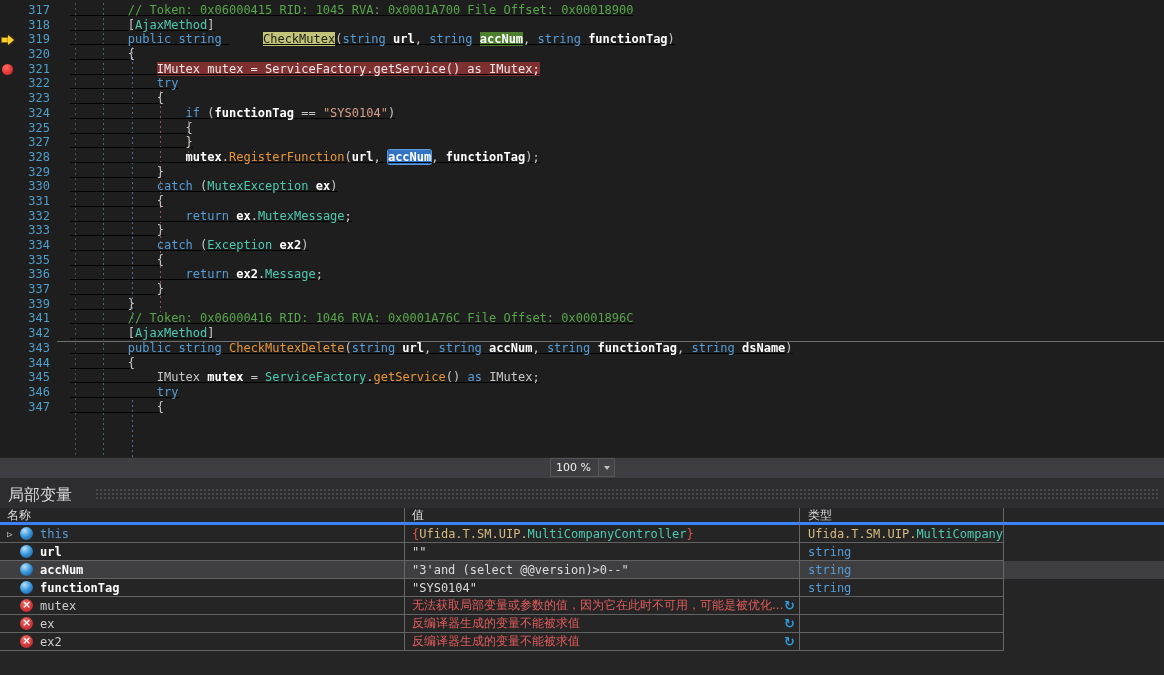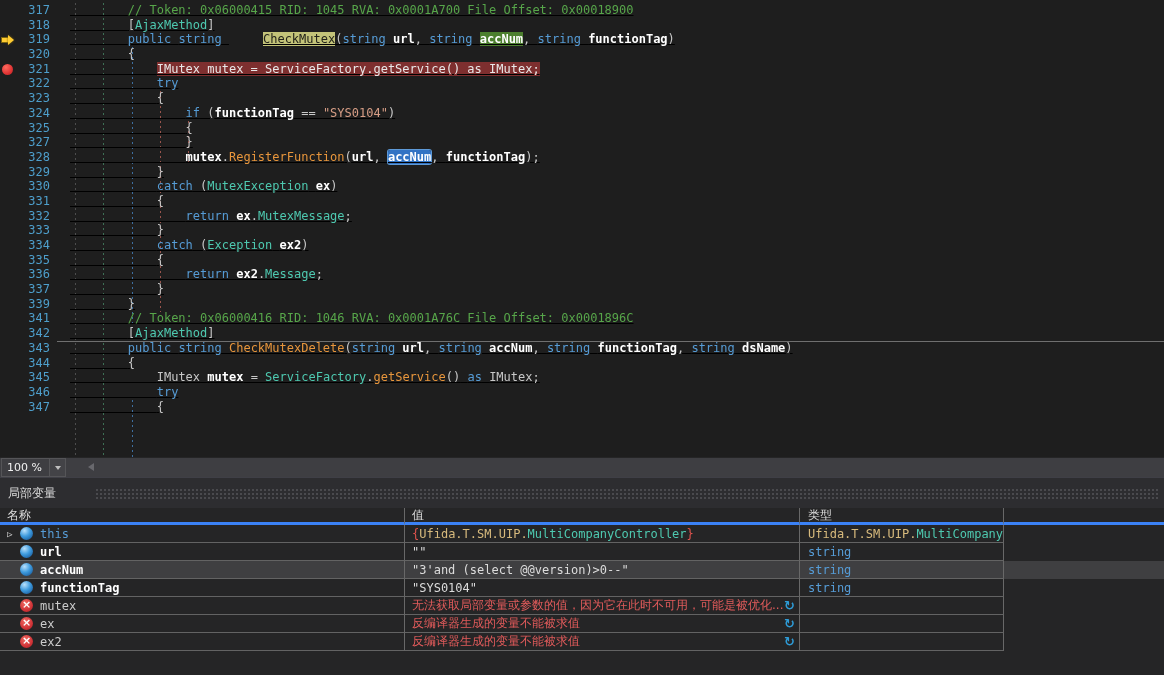--- a/index.html
+++ b/index.html
@@ -26,32 +26,32 @@
           border-left:6px solid #FFCC32;border-top:5px solid transparent;border-bottom:5px solid transparent;filter:drop-shadow(0 0 1px #7a6410);}
   .t-comment{color:#57A64A}.t-kw{color:#569CD6}.t-type{color:#4EC9B0}.t-method{color:#E8963C}
   .t-str{color:#D69D85}.t-loc{color:#FFFFFF;font-weight:bold}.t-plain{color:#C8C8C8}
   .t-redbg{background:#7E2F2F;color:#E8E8E8;}
   .t-hlyellow{background:#C3C379;color:#23231a;margin-left:34px;}
   .t-hlgreen{background:#4C7F2E;color:#FFFFFF;font-weight:bold;}
   .t-hlblue{background:#3273C4;color:#FFFFFF;font-weight:bold;border-radius:2px;box-shadow:0 0 0 1px #5E9AD8;}
   .method-sep{position:absolute;left:57px;right:0;top:341px;height:1px;background:#6F6F6F;z-index:2;}
 
   
-  .ebar{position:absolute;left:0;top:457px;width:1164px;height:19px;background:#3E3E42;border-top:1px solid #252526;display:flex;align-items:center;}
+  .ebar{position:absolute;left:0;top:457px;width:1164px;height:19px;background:#3E3E42;border-top:1px solid #252526;display:flex;align-items:center;flex-direction:column;}
   .zoom-combo{display:flex;align-items:center;height:17px;margin-left:1px;background:#3E3E42;border:1px solid #555558;}
   .zoom-combo .zval{width:42px;padding-left:5px;font-size:11px;color:#F1F1F1;font-family:"DejaVu Sans",sans-serif;}
   .zoom-combo .zbtn{width:15px;height:100%;border-left:1px solid #555558;display:flex;align-items:center;justify-content:center;background:#434347;}
   .zoom-combo .zbtn::after{content:"";border-top:4px solid #BFBFBF;border-left:3.5px solid transparent;border-right:3.5px solid transparent;}
   .hscroll{flex:1;height:100%;position:relative;}
   .hs-left{position:absolute;left:22px;top:5px;width:0;height:0;border-right:6px solid #68686D;border-top:4.5px solid transparent;border-bottom:4.5px solid transparent;}
 
   
   .panel{position:absolute;left:0;top:477px;width:1164px;height:198px;background:#252526;border-top:1px solid #3F3F46;}
   .panel-title{position:relative;height:30px;background:#2D2D30;}
-  .panel-title .ttl{position:absolute;left:8px;top:7px;font-size:12px;color:#DCDCDC;}
+  .panel-title .ttl{position:absolute;left:8px;top:7px;font-size:16px;color:#DCDCDC;}
   .panel-title .dots{position:absolute;left:95px;right:4px;top:10px;height:11px;
       background-image:radial-gradient(circle,#4A4A4E 1px,transparent 1.1px);background-size:4px 4px;}
   .lv{position:absolute;left:0;top:30px;right:0;bottom:0;background:#252526;font-family:"DejaVu Sans Mono",monospace;font-size:12px;}
   .lv-row{display:flex;height:17px;align-items:stretch;}
   .lv-head .cell{color:#DCDCDC;font-family:"DejaVu Sans",sans-serif;border-bottom:3px solid #3b82f6;}
   .cell{box-sizing:border-box;display:flex;align-items:center;overflow:hidden;white-space:pre;}
   .c-name{width:405px;border-right:1px solid #686868;padding-left:7px;}
   .c-val {width:395px;border-right:1px solid #686868;padding-left:7px;position:relative;}
   .c-type{width:204px;border-right:1px solid #686868;padding-left:8px;}
   .c-fill{flex:1;}

